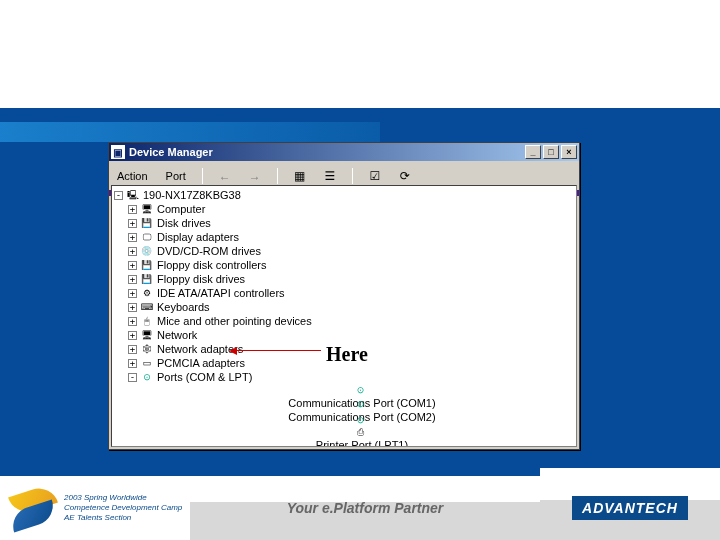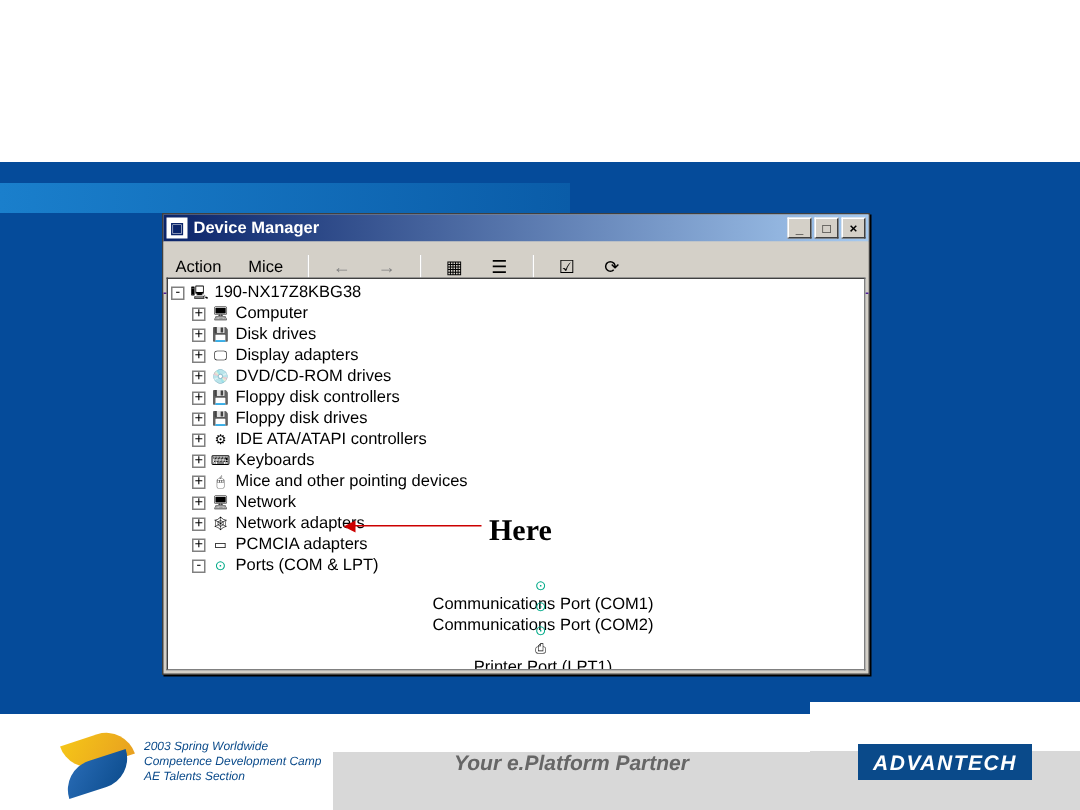--- a/index.html
+++ b/index.html
@@ -74,21 +74,21 @@
     margin-left: 2px;
     font-size: 9px;
     line-height: 12px;
     text-align: center;
     color: #000;
     font-family: Arial;
   }
   .menubar {
     height: 35px;
     background: #d4d0c8;
-    border-bottom: 1px solid #4c1d95;
+    border-bottom: 6px solid #4c1d95;
     display: flex;
     align-items: center;
     padding: 0 4px;
     font-size: 11px;
     gap: 10px;
   }
   .menubar .menu-item { padding: 2px 4px; }
   .menubar .sep {
     width: 1px; height: 16px;
     background: #808080;
@@ -185,21 +185,20 @@
     display: flex;
     align-items: center;
   }
   .footer-logo {
     width: 190px;
     height: 64px;
     position: relative;
     padding-left: 8px;
     display: flex;
     align-items: center;
-    margin-left: 32px;
   }
   .swoosh {
     width: 52px; height: 48px;
     position: relative;
   }
   .swoosh::before {
     content: "";
     position: absolute;
     width: 46px; height: 20px;
     background: linear-gradient(135deg, #f5c518, #e8a020);
@@ -280,21 +279,21 @@
   <div class="titlebar">
     <span class="ticon">▣</span>
     <span>Device Manager</span>
     <span class="spacer"></span>
     <span class="winbtn">_</span>
     <span class="winbtn">□</span>
     <span class="winbtn">×</span>
   </div>
   <div class="menubar">
     <span class="menu-item">Action</span>
-    <span class="menu-item">Mice</span>
+    <span class="menu-item">Port</span>
     <span class="sep"></span>
     <span class="tbtn">←</span>
     <span class="tbtn">→</span>
     <span class="sep"></span>
     <span class="tbtn active">▦</span>
     <span class="tbtn active">☰</span>
     <span class="sep"></span>
     <span class="tbtn active">☑</span>
     <span class="tbtn active">⟳</span>
   </div>

